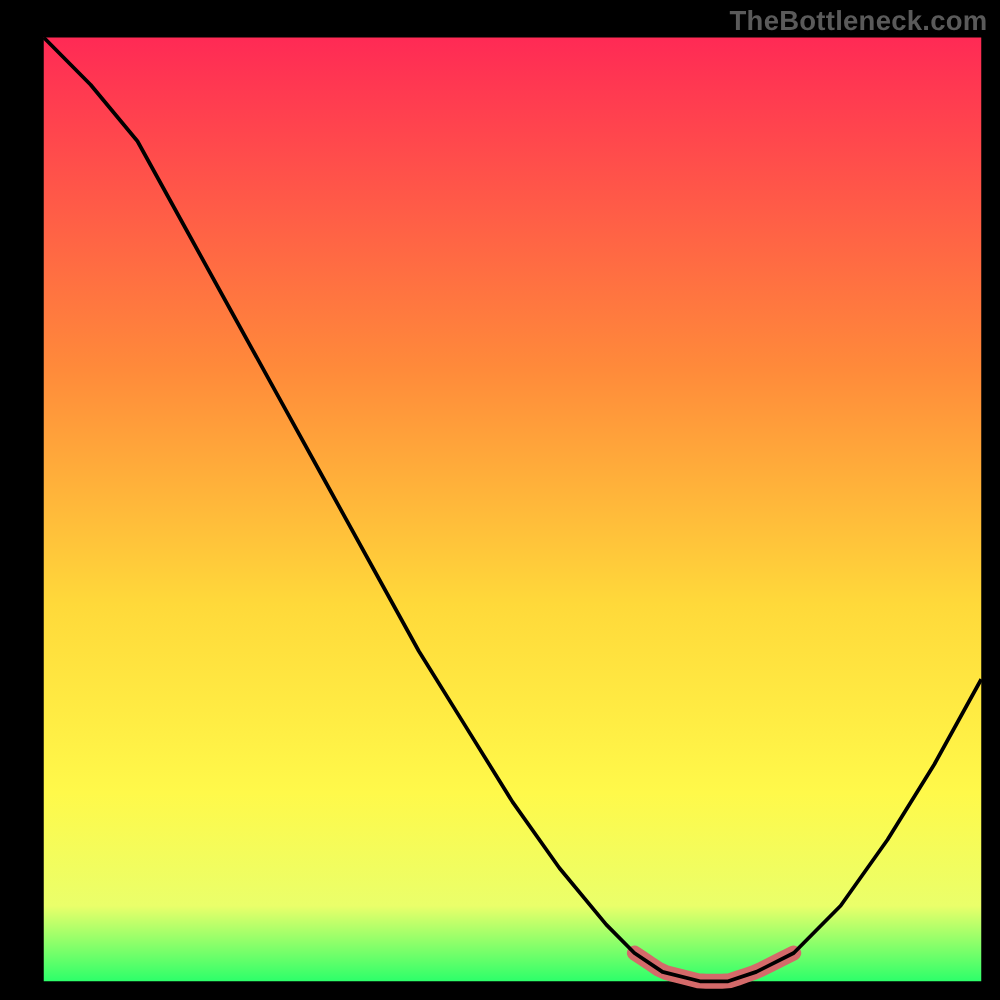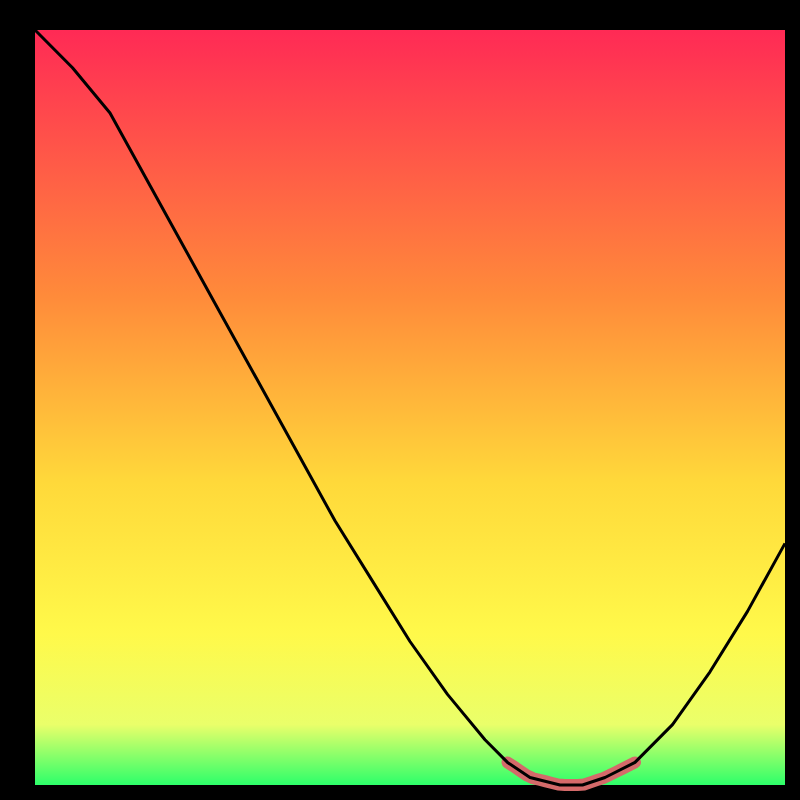--- a/index.html
+++ b/index.html
@@ -30,20 +30,21 @@
   svg {
     position: absolute;
     top: 0;
     left: 0;
   }
 </style>
 </head>
 <body>
 
 <div class="frame">
+  <div class="watermark">TheBottleneck.com</div>
 
   <svg id="chart-svg" width="800" height="800">
     <defs>
       <linearGradient id="bg-grad" x1="0" y1="0" x2="0" y2="1">
           <stop offset="0%" stop-color="#ff2a55"></stop>
           <stop offset="35%" stop-color="#ff8a3a"></stop>
           <stop offset="60%" stop-color="#ffd93a"></stop>
           <stop offset="80%" stop-color="#fff94a"></stop>
           <stop offset="92%" stop-color="#eaff6a"></stop>
           <stop offset="100%" stop-color="#2dff6a"></stop>

